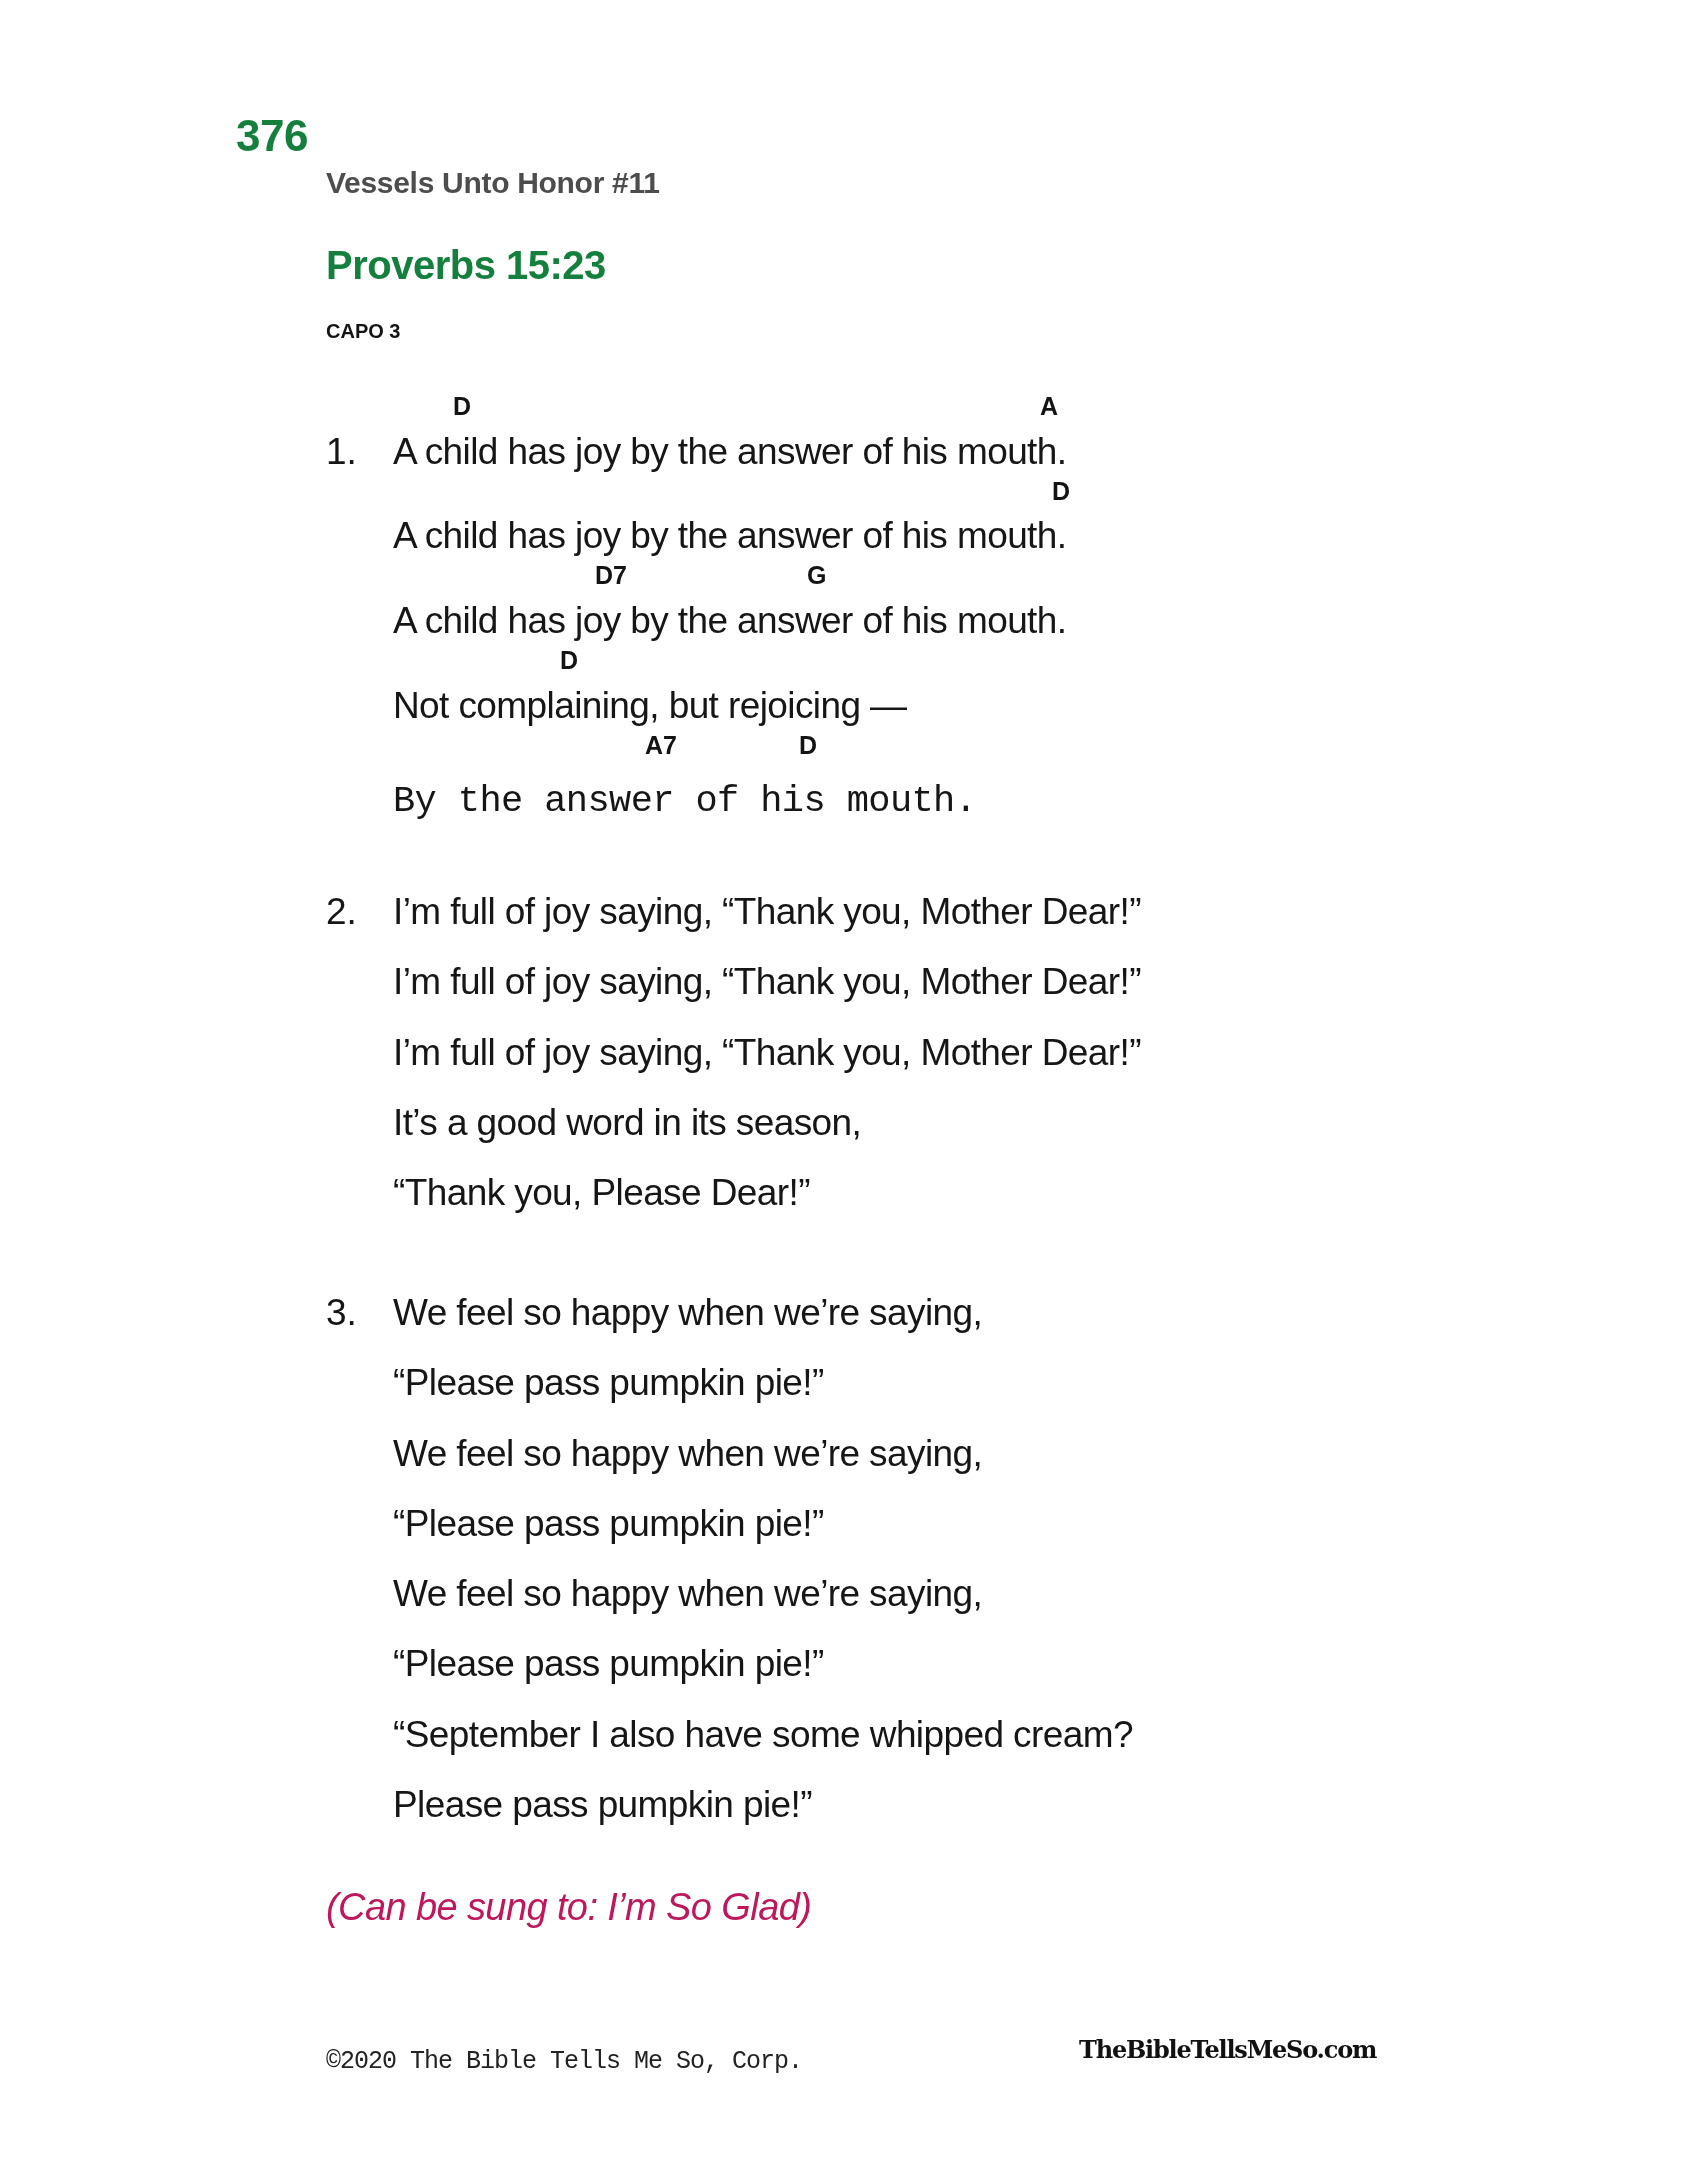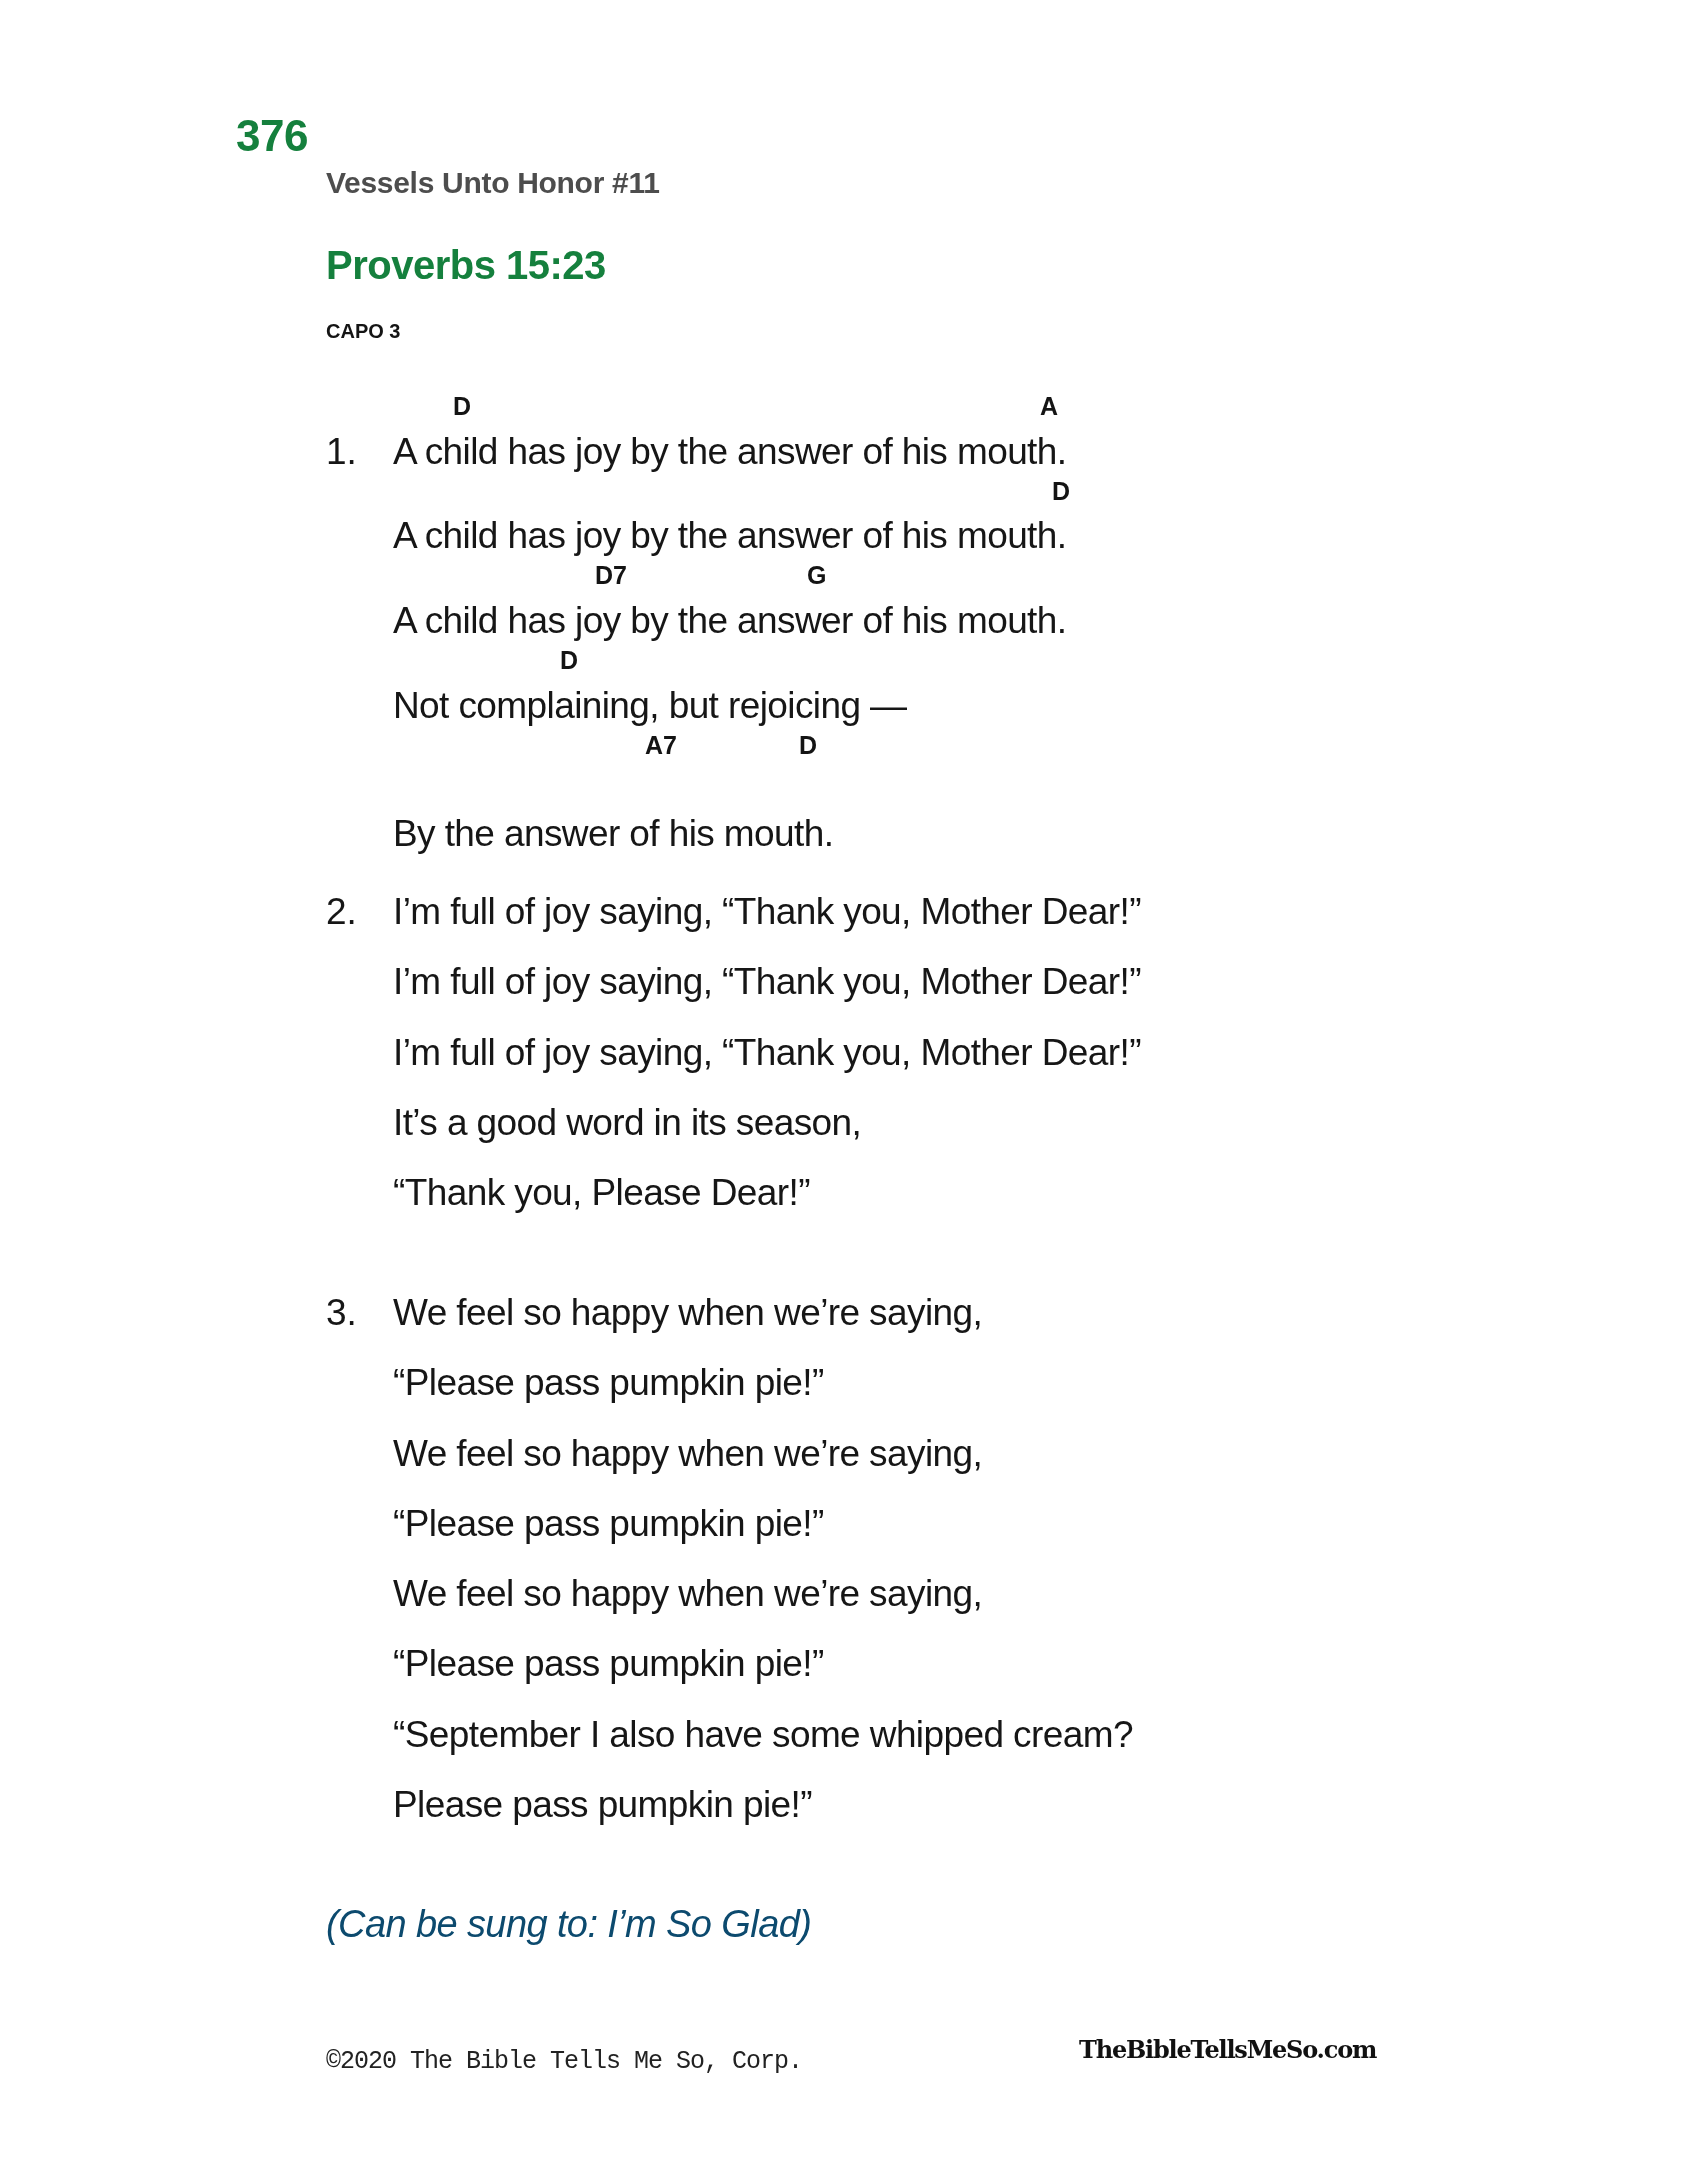--- a/index.html
+++ b/index.html
@@ -6,21 +6,21 @@
   body { width:1683px; height:2178px; position:relative; overflow:hidden;
          font-family:"Liberation Sans", sans-serif; color:#111111; }
   .abs { position:absolute; white-space:nowrap; }
   .page-num { left:236px; top:111px; font-size:44px; font-weight:bold; color:#15803d; letter-spacing:-0.5px; }
   .series { left:326px; top:166px; font-size:30px; font-weight:bold; color:#4d4d4d; letter-spacing:-0.3px; }
   .title { left:326px; top:243px; font-size:40px; font-weight:bold; color:#15803d; letter-spacing:-0.5px;text-align:right; }
   .capo { left:326px; top:320px; font-size:20px; font-weight:bold; color:#141414; }
   .lyric { font-size:37px; color:#161616; letter-spacing:-0.6px; line-height:1; }
   .num { font-size:37px; color:#161616; line-height:1; }
   .chord { font-size:25px; font-weight:bold; color:#141414; line-height:1; }
-  .note { left:326px; font-size:38px; font-style:italic; color:#0c4a6e; letter-spacing:-0.6px; line-height:1;margin-top:17px; }
+  .note { left:326px; font-size:38px; font-style:italic; color:#be185d; letter-spacing:-0.6px; line-height:1; }
   .footer-left { left:326px; top:2023px; font-family:"Liberation Mono", monospace; font-size:25px; color:#222222; letter-spacing:-1px;margin-top:24px; }
   .footer-right { left:1079px; top:2023px; font-family:"DejaVu Serif", serif; font-weight:bold; font-size:24px; color:#111111; letter-spacing:-1.2px;margin-top:12px; }
 </style>
 </head>
 <body>
 
 <div class="abs page-num">376</div>
 <div class="abs series">Vessels Unto Honor #11</div>
 <div class="abs title">Proverbs 15:23</div>
 <div class="abs capo">CAPO 3</div>
@@ -37,21 +37,21 @@
 
   <div class="abs chord" style="left:595px;top:563px;">D7</div>
   <div class="abs chord" style="left:807px;top:563px;">G</div>
   <div class="abs lyric" style="left:393px;top:602px;">A child has joy by the answer of his mouth.</div>
 
   <div class="abs chord" style="left:560px;top:648px;">D</div>
   <div class="abs lyric" style="left:393px;top:687px;">Not complaining, but rejoicing —</div>
 
   <div class="abs chord" style="left:645px;top:733px;">A7</div>
   <div class="abs chord" style="left:799px;top:733px;">D</div>
-  <div class="abs lyric" style="left:393px;top:815px;">By the answer of his mouth.</div>
+  <div class="abs lyric" style="left:393px;top:783px;font-family:Liberation Mono, monospace;">By the answer of his mouth.</div>
 </div>
 
 <div>
   <div class="abs num" style="left:326px;top:893px;">2.</div>
   <div class="abs lyric" style="left:393px;top:893px;">I’m full of joy saying, “Thank you, Mother Dear!”</div>
   <div class="abs lyric" style="left:393px;top:963px;">I’m full of joy saying, “Thank you, Mother Dear!”</div>
   <div class="abs lyric" style="left:393px;top:1034px;">I’m full of joy saying, “Thank you, Mother Dear!”</div>
   <div class="abs lyric" style="left:393px;top:1104px;">It’s a good word in its season,</div>
   <div class="abs lyric" style="left:393px;top:1174px;">“Thank you, Please Dear!”</div>
 </div>

